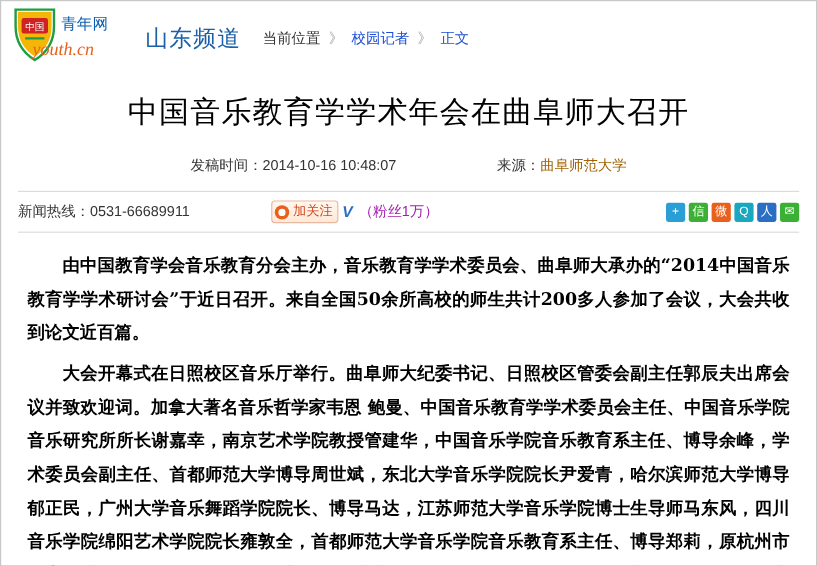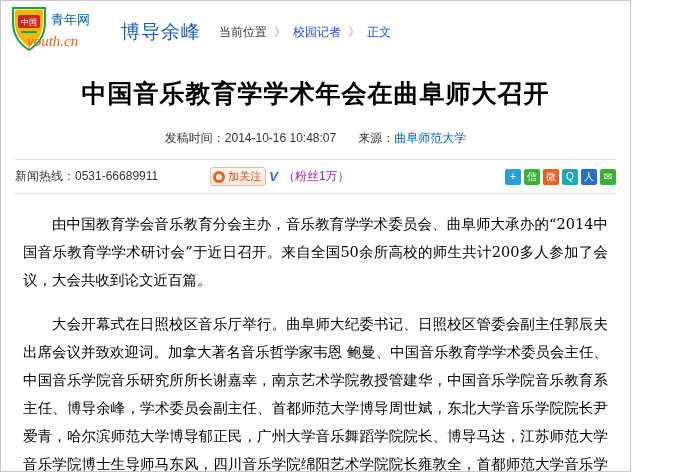--- a/index.html
+++ b/index.html
@@ -9,21 +9,21 @@
   body {
     width: 681px;
     height: 472px;
     background: #ffffff;
     font-family: "Liberation Sans", sans-serif;
     color: #000;
     overflow: hidden;
   }
   .page {
     position: relative;
-    width: 631px;
+    width: 681px;
     height: 472px;
     box-sizing: border-box;
     border: 1px solid #c8c8c8;
     background: #fff;
   }
 
   
   .header {
     height: 62px;
     display: flex;
@@ -66,52 +66,53 @@
   }
 
   
   .title-wrap {
     text-align: center;
     padding-top: 14px;
   }
   h1.article-title {
     font-family: "DejaVu Serif", "Liberation Serif", serif;
     font-size: 25px;
-    font-weight: bold;
+    font-weight: normal;
     margin: 0;
     color: #000;
     letter-spacing: 1px;
   }
   .meta {
     margin-top: 20px;
     font-size: 12px;
     color: #333;
     display: flex;
     justify-content: center;
     align-items: center;
   }
-  .meta .item { margin: 0 11px; }
-  .meta .src-link { color: #0369a1; text-decoration: none; font-family: Liberation Mono, monospace; }
+  .meta .item { margin: 0 42px; }
+  .meta .src-link { color: #a16207; text-decoration: none; font-family: Liberation Mono, monospace; }
 
   .rule {
     margin: 12px 14px 0 14px;
     border-top: 1px solid #dcdcdc;
     height: 0;
   }
 
   
   .toolbar {
     height: 34px;
     margin: 0 14px;
     display: flex;
     align-items: center;
     font-size: 12px;
     color: #333;
     border-bottom: 1px solid #dcdcdc;
     box-sizing: border-box;
+    gap: 16px;
   }
   .hotline { white-space: nowrap; }
   .follow-group {
     display: flex;
     align-items: center;
     margin-left: 52px;
   }
   .weibo-follow {
     display: inline-flex;
     align-items: center;
@@ -182,43 +183,44 @@
   
   .article {
     margin: 14px 22px 0 22px;
     font-family: "DejaVu Serif", "Liberation Serif", serif;
     font-size: 14.5px;
     line-height: 28px;
     color: #000;
     text-align: justify;
   }
   .article p {
-    margin: 16px 0 6px 0;
+    margin: 4px 0 6px 0;
     text-indent: 2em;
+    font-weight: bold;
   }
 </style>
 </head>
 <body>
 
 <div class="page">
 
   <div class="header">
     <div class="logo">
       <svg width="96" height="52" viewBox="0 0 96 52" xmlns="http://www.w3.org/2000/svg">
         <path d="M2 2 L34 2 L34 16 Q34 34 18 44 Q2 34 2 16 Z" fill="#ffffff" stroke="#1f9d3f" stroke-width="2"></path>
         <path d="M4 4 L32 4 L32 16 Q32 32 18 41 Q4 32 4 16 Z" fill="#f5b60a"></path>
         <rect x="7" y="9" width="22" height="13" rx="2" fill="#cf2222"></rect>
         <text x="18" y="19" font-size="8" fill="#ffffff" text-anchor="middle" font-family="Liberation Sans, sans-serif">中国</text>
         <path d="M10 26 L26 26" stroke="#1f9d3f" stroke-width="2"></path>
         <text x="40" y="18" font-size="13" fill="#0a5fb0" font-family="Liberation Sans, sans-serif">青年网</text>
         <text x="16" y="40" font-size="15" fill="#e8601c" font-family="Liberation Serif, serif" font-style="italic">youth.cn</text>
       </svg>
     </div>
 
-    <div class="channel-name">博导余峰</div>
+    <div class="channel-name">山东频道</div>
 
     <div class="breadcrumb">
       <span>当前位置</span>
       <span class="sep">》</span>
       <a href="#">校园记者</a>
       <span class="sep">》</span>
       <a href="#">正文</a>
     </div>
   </div>
 

